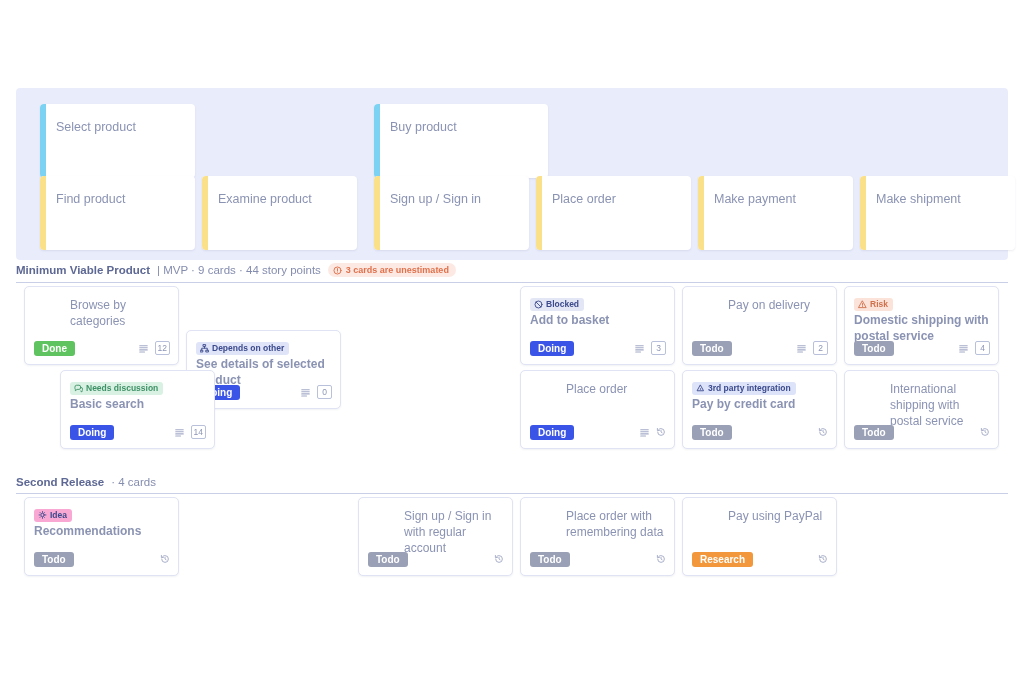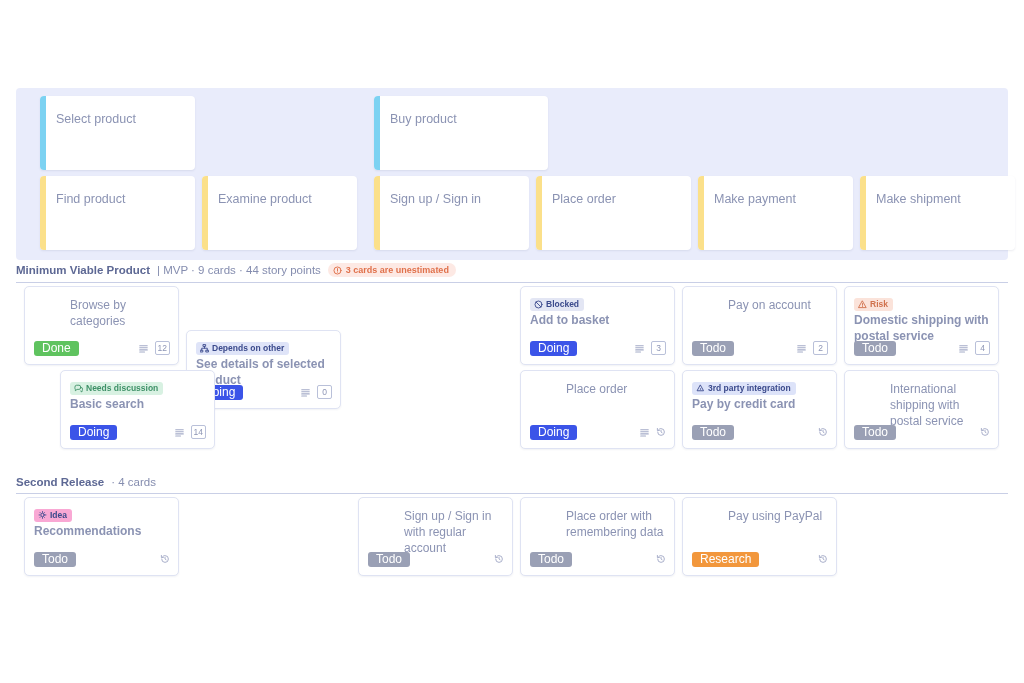--- a/index.html
+++ b/index.html
@@ -14,21 +14,21 @@
 
   
   .story-map-header {
     position: absolute;
     left: 16px; top: 88px;
     width: 992px; height: 172px;
     background: #e9ecfb;
     border-radius: 4px;
   }
   .act-row { position: absolute; left: 0; right: 0; height: 74px; }
-  .act-row.row-activities { top: 8px; }
+  .act-row.row-activities { top: 16px; }
   .act-row.row-steps { top: 88px; }
 
   .map-card {
     position: absolute;
     height: 74px;
     background: #ffffff;
     border-radius: 4px;
     box-shadow: 0 1px 2px rgba(60,70,120,.10);
     overflow: hidden;
   }
@@ -86,21 +86,21 @@
   }
   .sc-title.with-tag { top: 25px; font-weight: bold; }
   .sc-title.no-tag { top: 10px; margin-left: 36px; }
 
   .sc-footer {
     position: absolute; left: 9px; right: 8px; bottom: 8px;
     height: 16px; display: flex; align-items: center;
   }
   .sc-status {
     border-radius: 3px; padding: 2px 8px;
-    font-size: 12px; font-weight: normal; line-height: 11px;
+    font-size: 10px; font-weight: bold; line-height: 11px;
     color: #fff; white-space: nowrap; text-align: center;
   }
   .sc-status.todo     { background: #9aa0b5; }
   .sc-status.doing    { background: #3b54e8; }
   .sc-status.done     { background: #5fc35f; }
   .sc-status.research { background: #f2973c; }
 
   .sc-icons {
     margin-left: auto; display: flex; align-items: center; gap: 6px;
   }
@@ -227,21 +227,21 @@
               <span>
                 <svg width="11" height="11" viewBox="0 0 16 16" fill="none" stroke="#a4abc7" stroke-width="1.5" stroke-linecap="round">
                   <path d="M2.5 4h11M2.5 7h11M2.5 10h11M2.5 13h7"></path>
                 </svg>
               </span>
               <span class="sp-box">3</span>
             </span>
           </div>
         </div>
         <div class="story-card" style="left: 682px; top: 0px;">
-          <div class="sc-title no-tag">Pay on account</div>
+          <div class="sc-title no-tag">Pay on delivery</div>
           <div class="sc-footer">
             <span class="sc-status todo">Todo</span>
             <span class="sc-icons">
               <span>
                 <svg width="11" height="11" viewBox="0 0 16 16" fill="none" stroke="#a4abc7" stroke-width="1.5" stroke-linecap="round">
                   <path d="M2.5 4h11M2.5 7h11M2.5 10h11M2.5 13h7"></path>
                 </svg>
               </span>
               <span class="sp-box">2</span>
             </span>

